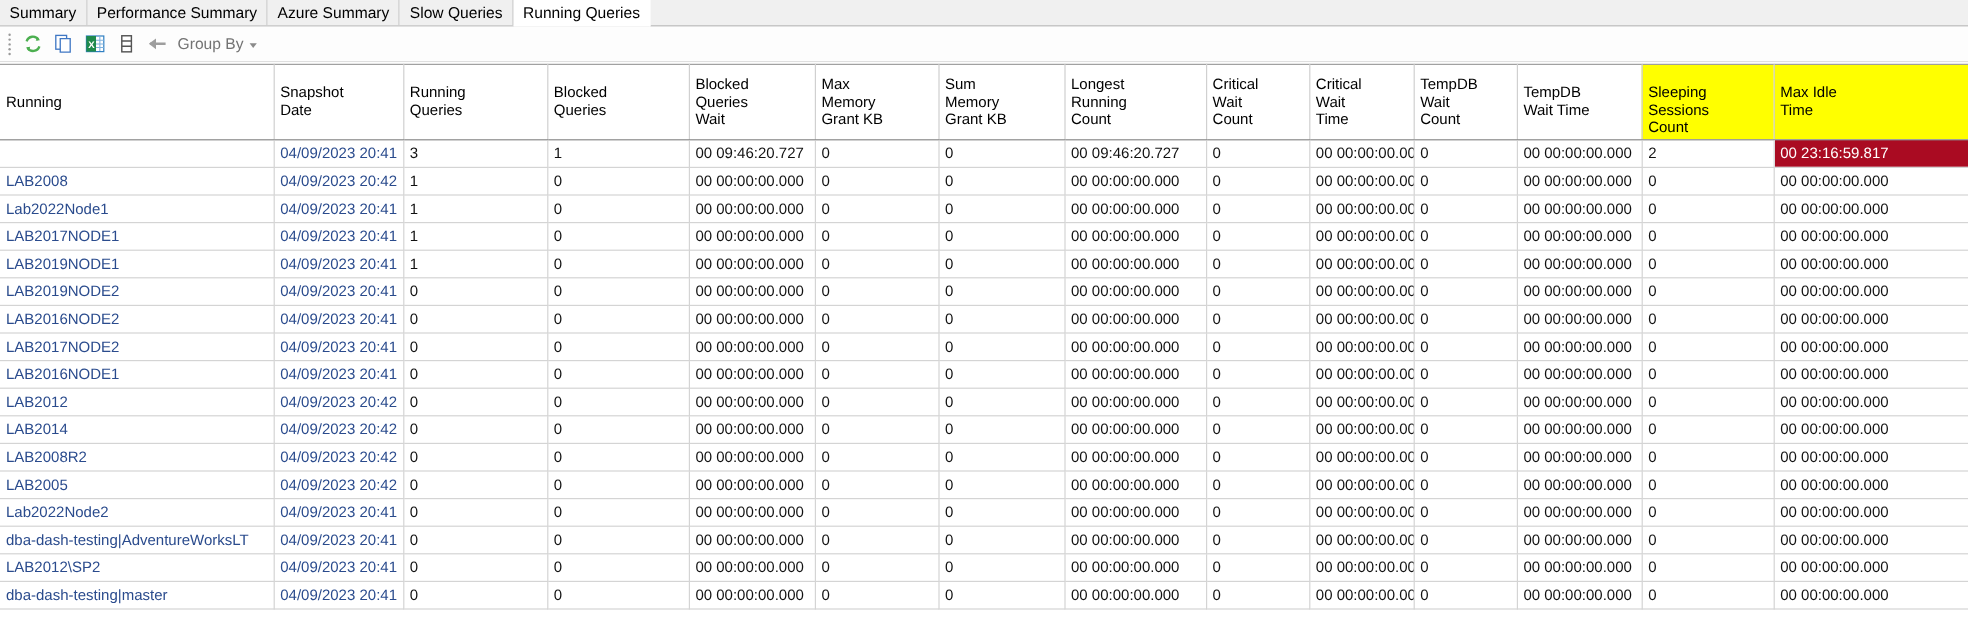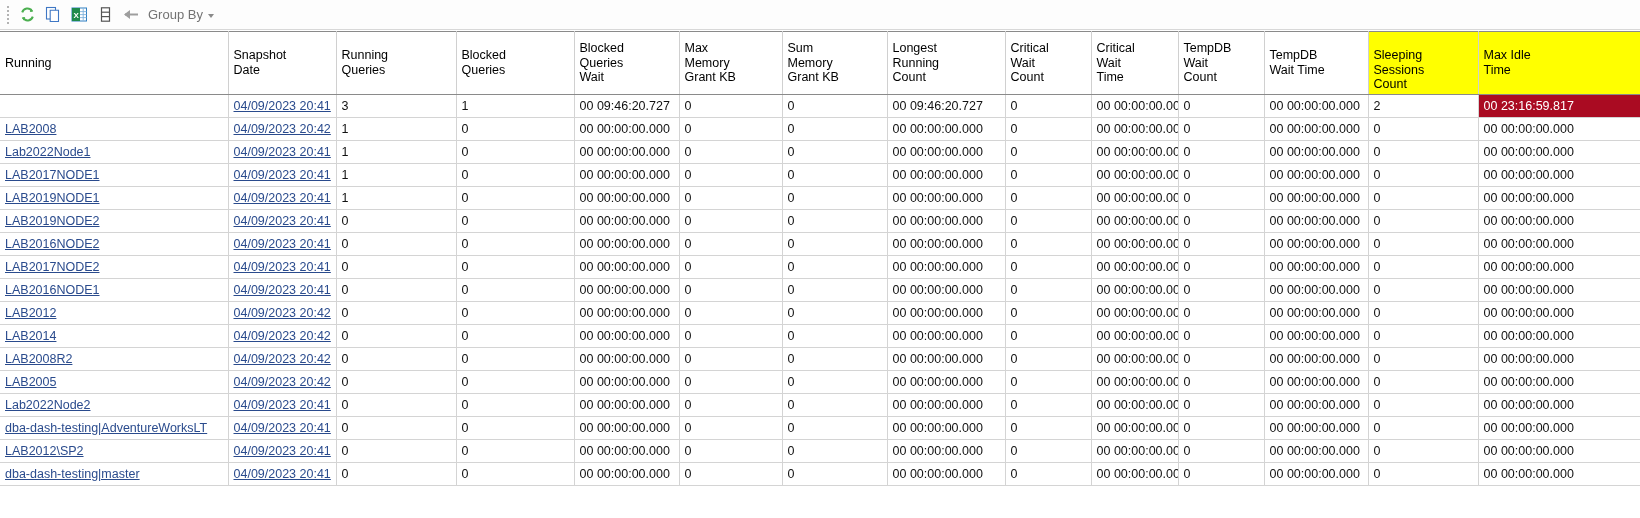--- a/index.html
+++ b/index.html
@@ -132,21 +132,20 @@
     border-bottom: 1px solid #d4d4d4;
     padding: 1px 5px;
     vertical-align: middle;
     white-space: nowrap;
     overflow: hidden;
     background: #ffffff;
     line-height: 20px;
   }
   td.lnk a, td.lnk span.linklike {
     color: #2a4b8d;
-    text-decoration: underline;
     cursor: default;
     font-size: 12.5px;
   }
   td.sel {
     background: #0a7fda;
   }
   td.sel span.linklike {
     color: #ffffff;
   }
   td.idle {
@@ -155,20 +154,37 @@
   td.idle.alert {
     background: #aa0b22;
     color: #ffffff;
   }
 </style>
 </head>
 <body>
 
 <div id="app">
 
+  <div class="tabstrip" id="tabstrip">
+      <div class="tab">
+        <span>Summary</span>
+      </div>
+      <div class="tab">
+        <span>Performance Summary</span>
+      </div>
+      <div class="tab">
+        <span>Azure Summary</span>
+      </div>
+      <div class="tab">
+        <span>Slow Queries</span>
+      </div>
+      <div class="tab active">
+        <span>Running Queries</span>
+      </div>
+    </div>
 
   <div class="toolbar">
 
     <div class="grip">
       <i></i>
         <i></i>
         <i></i>
         <i></i>
         <i></i>
     </div>

